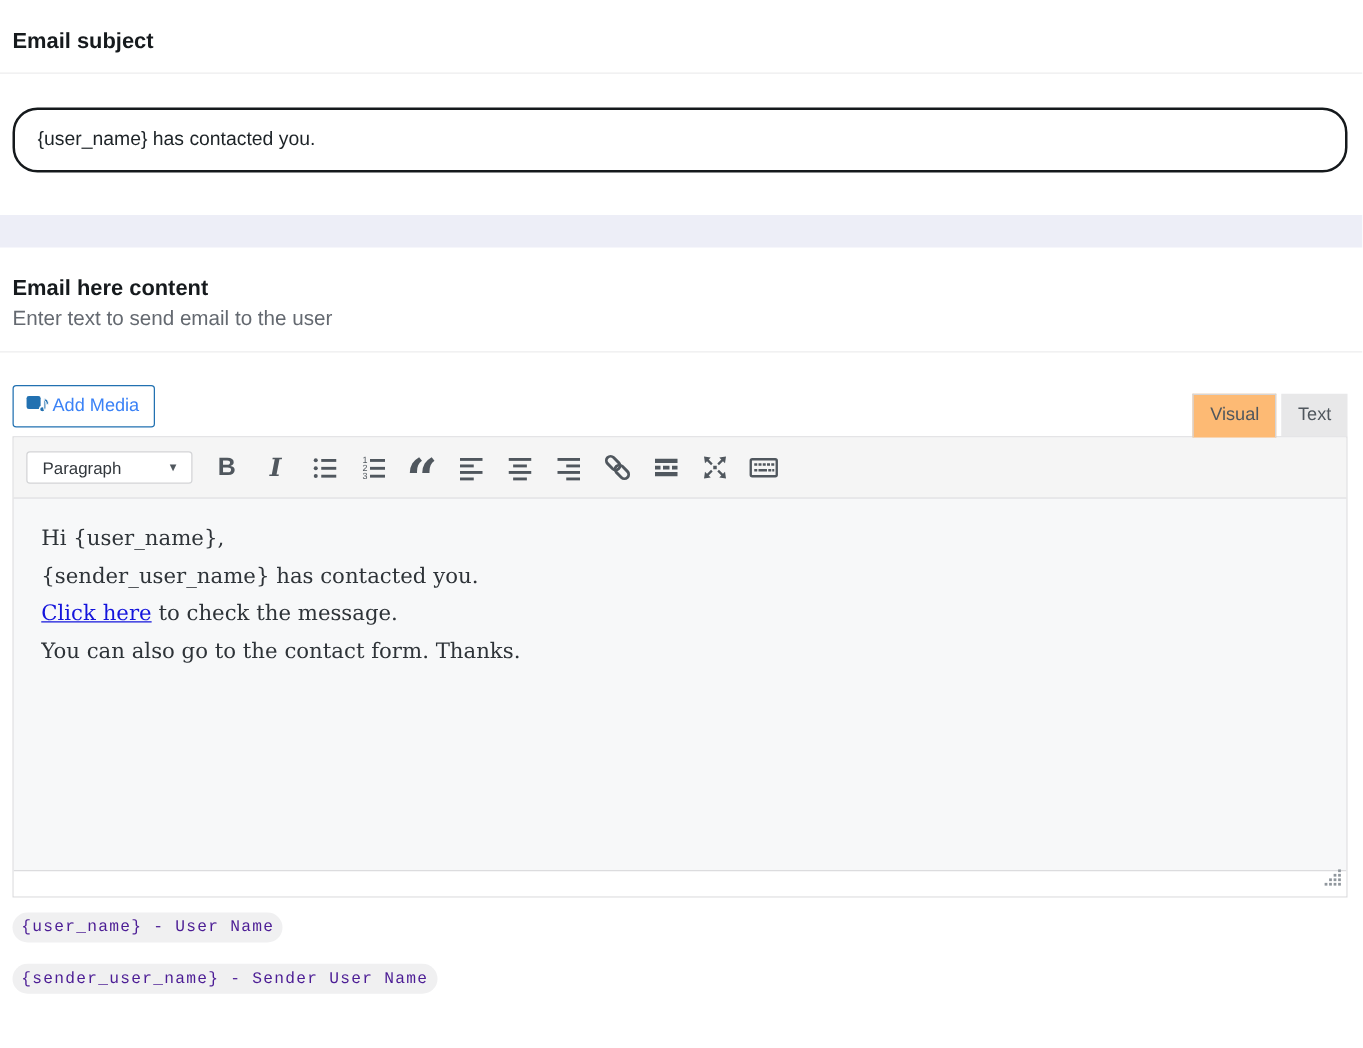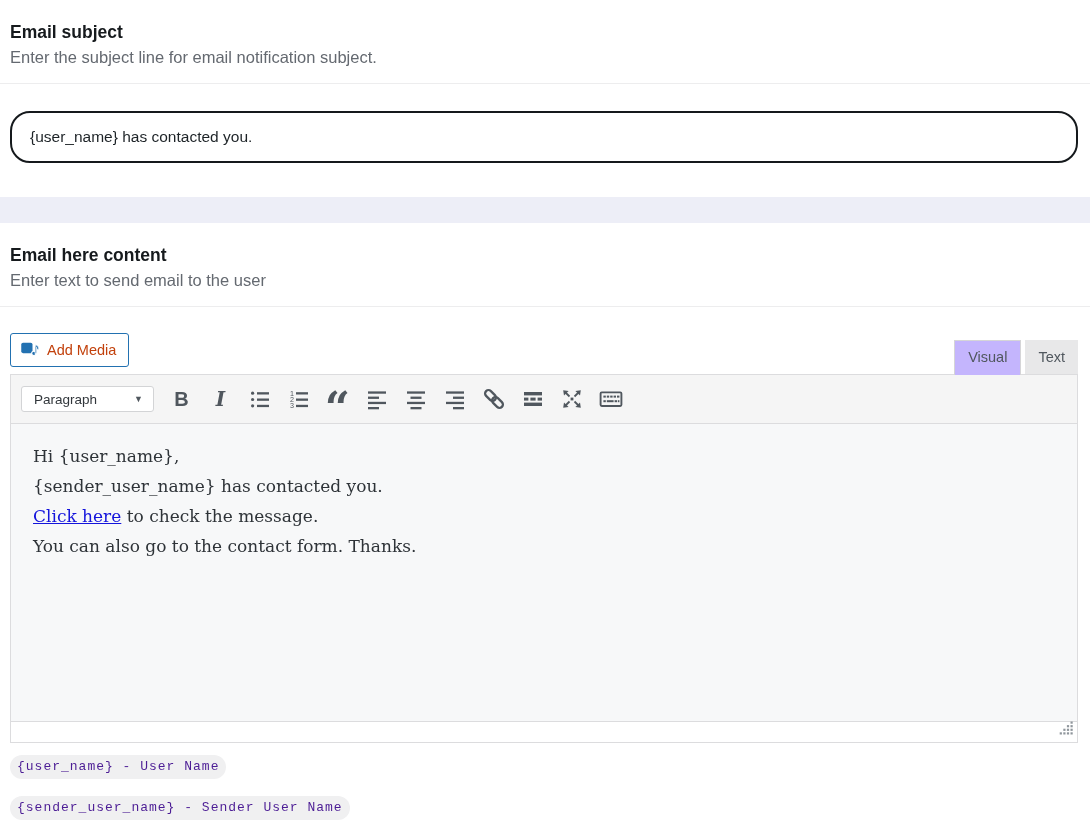--- a/index.html
+++ b/index.html
@@ -32,34 +32,34 @@
   
   .divider-band { margin-top:34px; height:26px; width:1090px; background:#edeef7; }
 
   
   .media-row {
     margin:26px 12px 0 10px; height:41px;
     display:flex; justify-content:space-between; align-items:flex-end;
   }
   .add-media-btn {
     align-self:flex-start;
-    display:inline-flex; align-items:center; gap:7px;
+    display:inline-flex; align-items:center; gap:2px;
     height:34px; padding:0 12px 0 9px;
     background:#fff; border:1px solid #2271b1; border-radius:3px;
-    color:#c2410c; font-size:14.5px; font-family:"Liberation Sans", sans-serif;
+    color:#3b82f6; font-size:14.5px; font-family:"Liberation Sans", sans-serif;
     cursor:pointer;
   }
   .editor-tabs { display:flex; gap:4px; }
   .editor-tab {
     border:0; font-family:"Liberation Sans", sans-serif;
     font-size:14.5px; color:#50575e; padding:8px 13px 8px;
     cursor:pointer; line-height:17px;
   }
   .editor-tab.active {
-    background:#c4b5fd; border:1px solid #d5d5d7; border-bottom:0;
+    background:#fdba74; border:1px solid #d5d5d7; border-bottom:0;
     position:relative; z-index:2; margin-bottom:-1px; padding-bottom:9px;
   }
   .editor-tab.inactive { background:#e8e8e9; }
 
   
   .editor-wrap { margin:0 12px 0 10px; width:1068px; border:1px solid #dcdcde; background:#fff; }
   .editor-toolbar {
     height:49px; background:#f5f5f5; border-bottom:1px solid #dcdcde;
     display:flex; align-items:center; padding:0 0 0 10px;
   }
@@ -108,21 +108,20 @@
     font-family:"Liberation Mono","DejaVu Sans Mono", monospace;
     font-size:13px; letter-spacing:1px; padding:4px 7px 5px 7px;border-radius:12px;
   }
 </style>
 </head>
 <body>
 
 <div>
 
   <h2 class="section-title">Email subject</h2>
-  <p class="section-desc">Enter the subject line for email notification subject.</p>
   <hr class="faint-rule">
 
   <input class="subject-input" type="text" value="{user_name} has contacted you." style="">
 
   <div class="divider-band"></div>
 
   <h2 class="section-title">Email here content</h2>
   <p class="section-desc">Enter text to send email to the user</p>
   <hr class="faint-rule">
 

